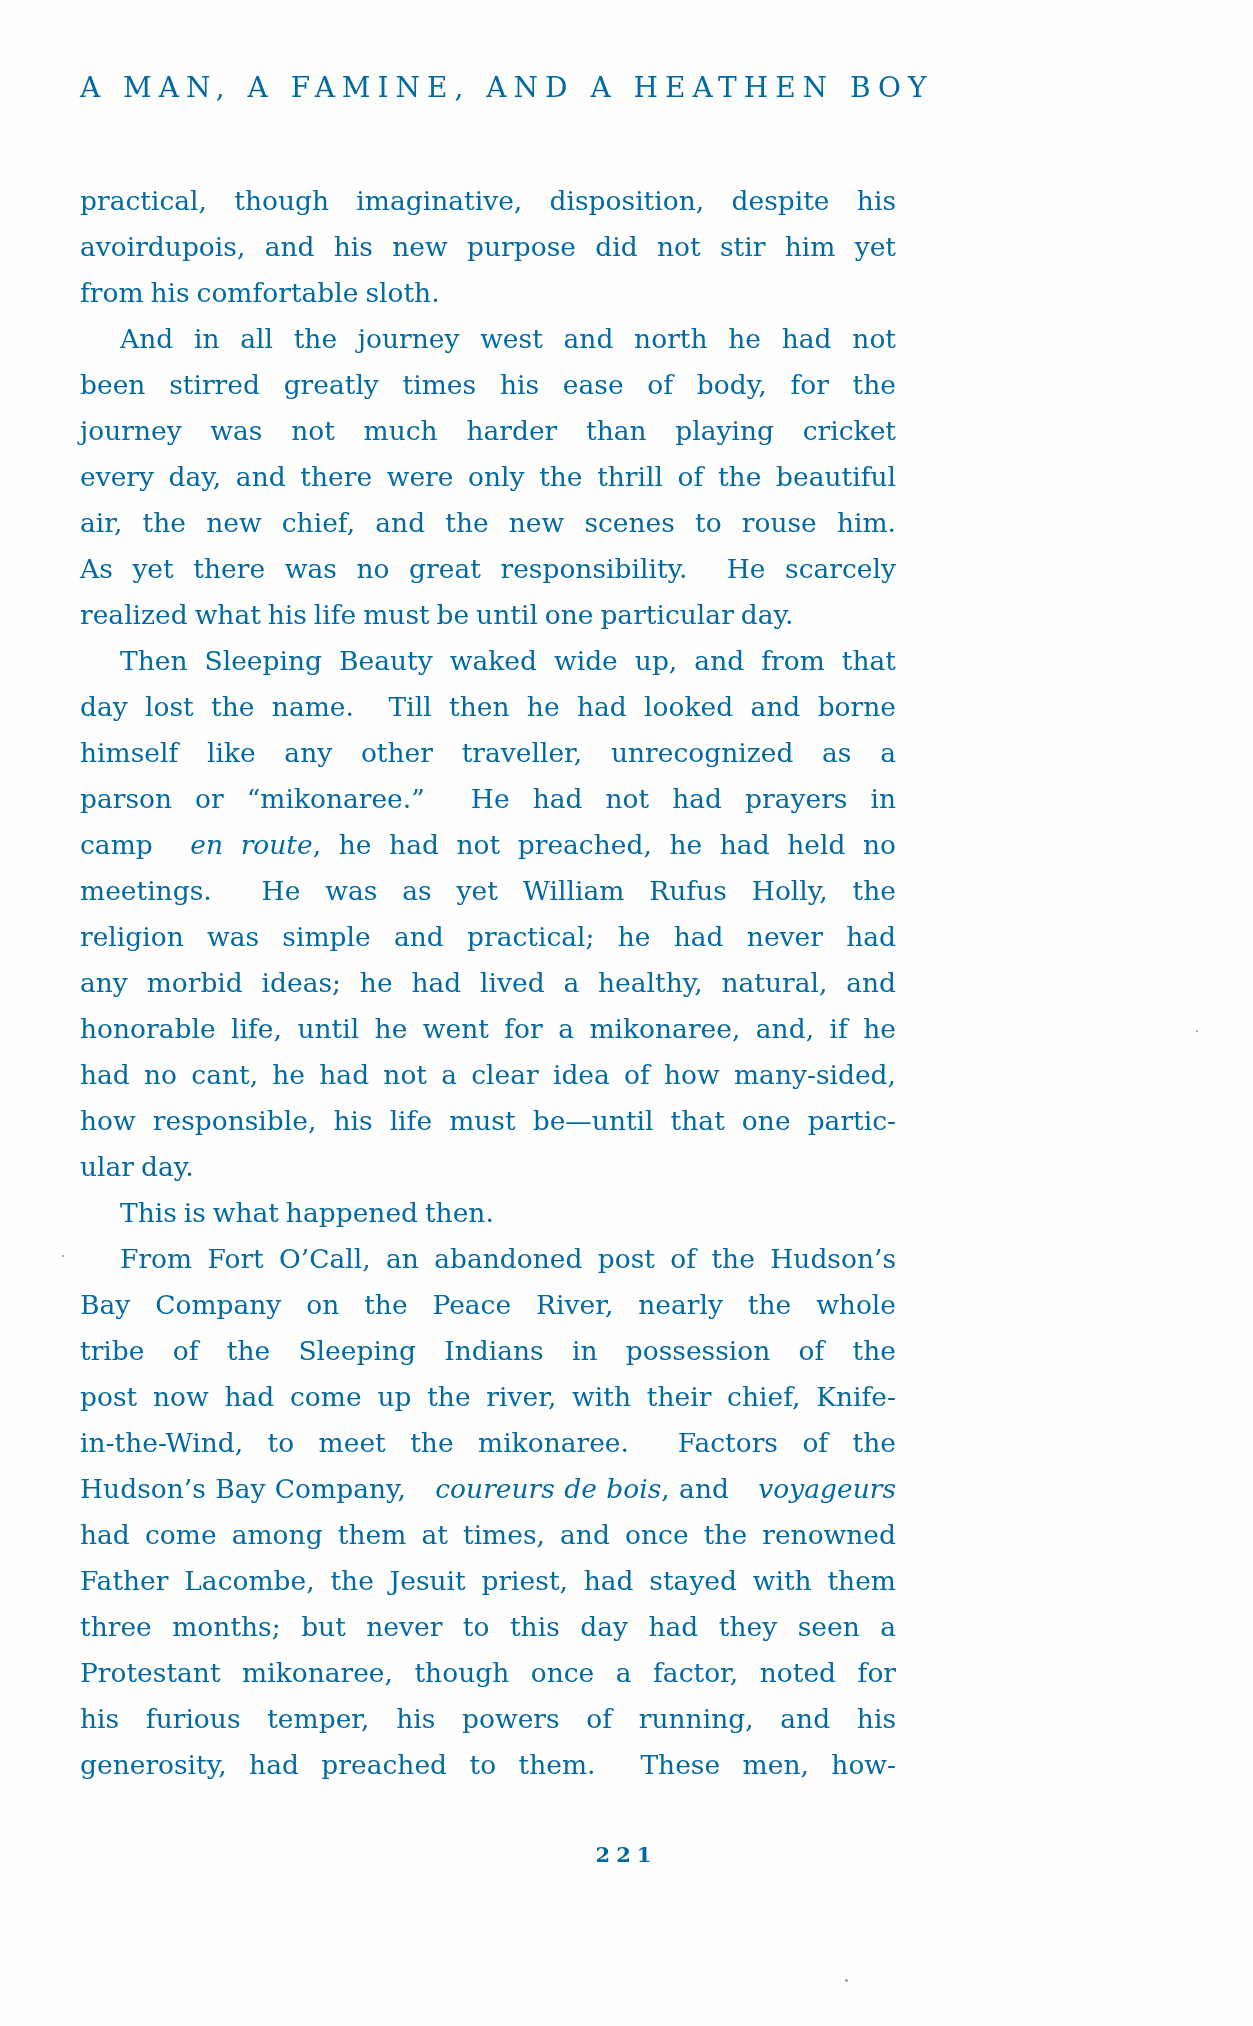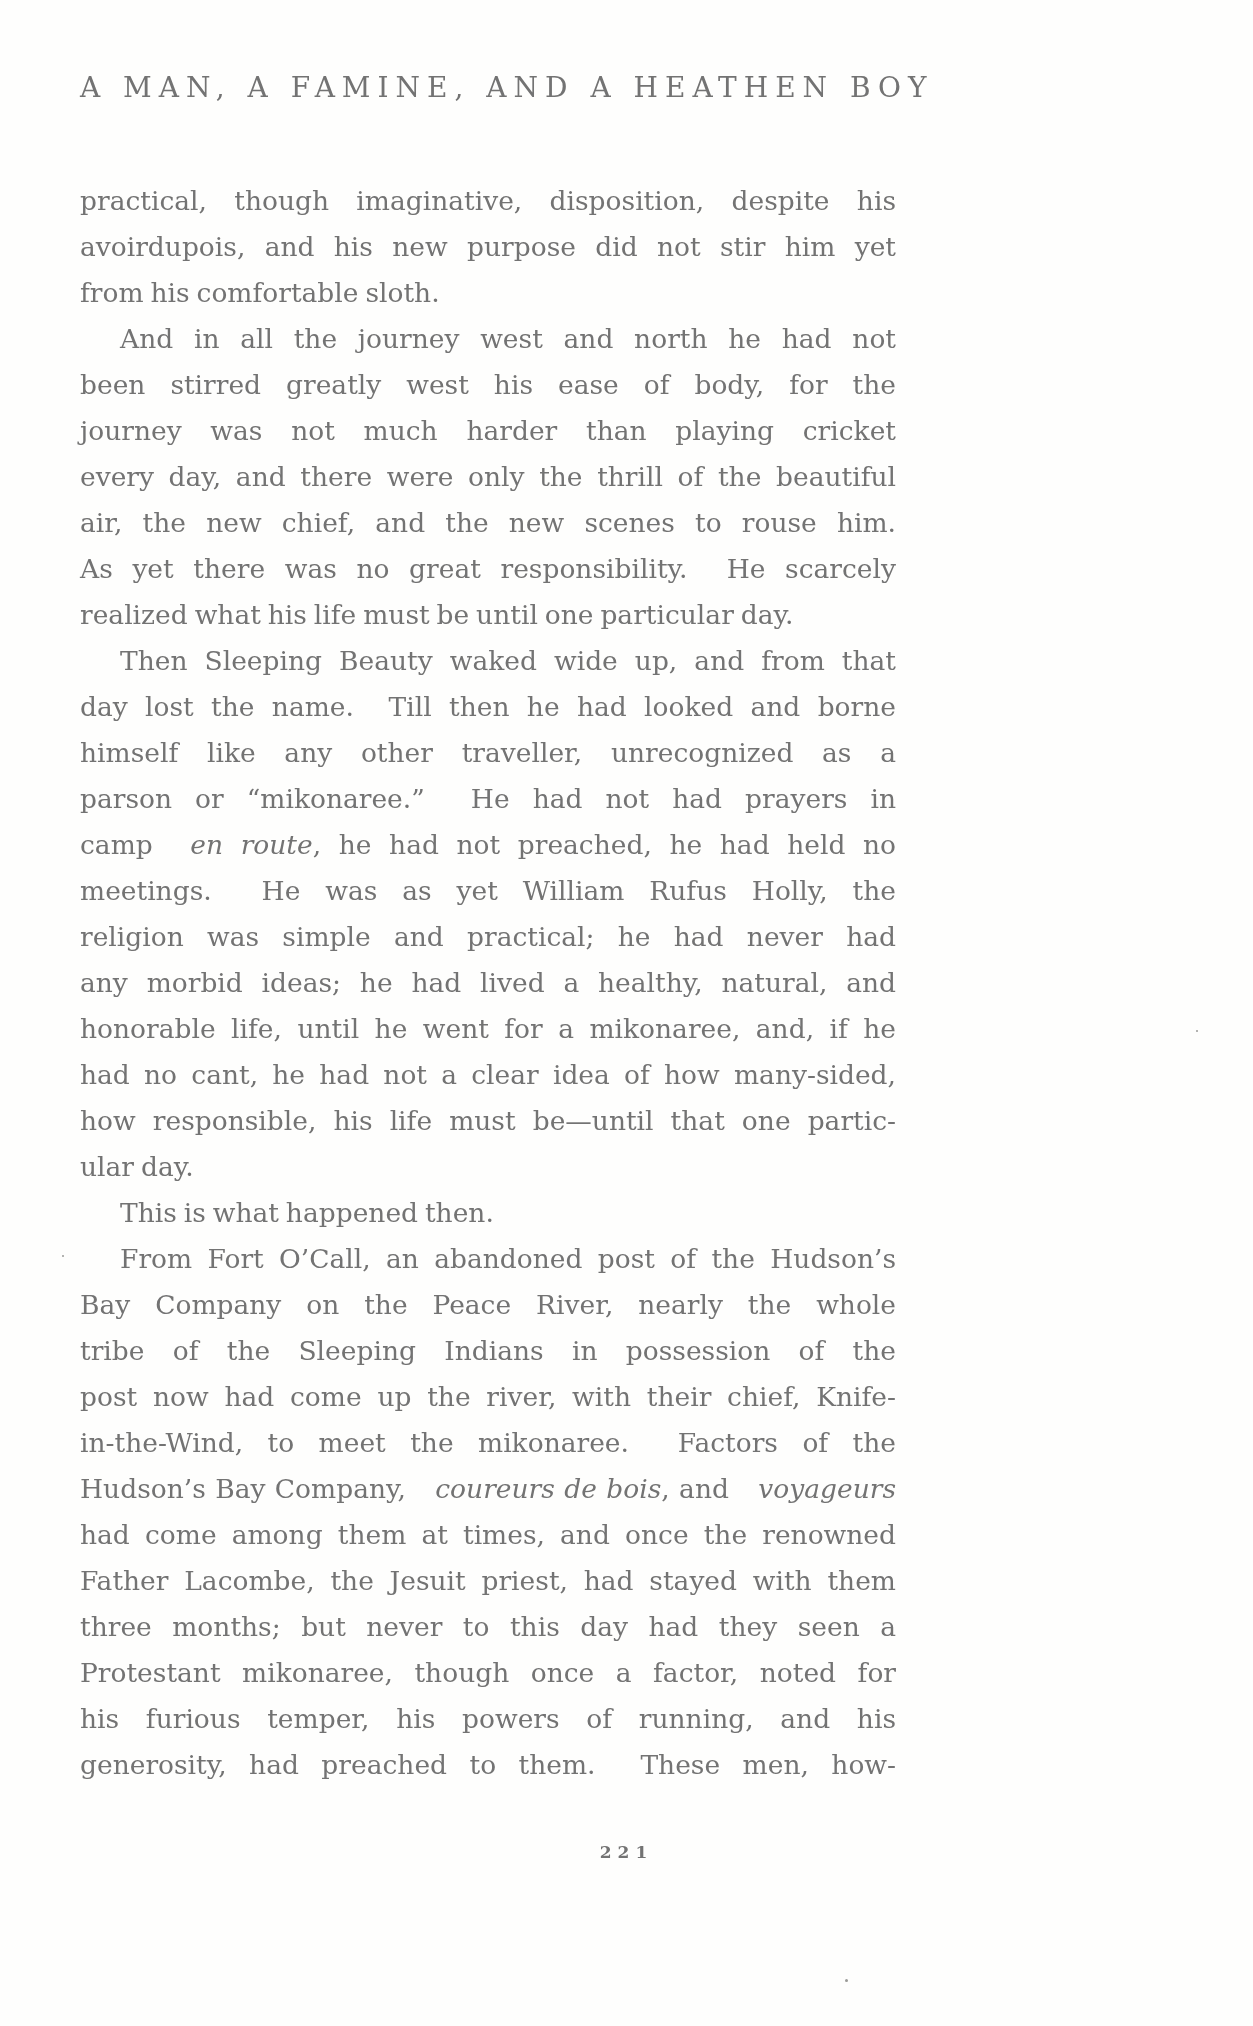--- a/index.html
+++ b/index.html
@@ -7,21 +7,21 @@
     margin: 0;
     padding: 0;
     background: #e8e8e6;
   }
   .page {
     position: relative;
     width: 1253px;
     height: 2026px;
     margin: 0 auto;
     background: #fefefd;
-    color: #737373;
+    color: #0369a1;
     font-family: "DejaVu Serif", "Liberation Serif", serif;
     overflow: hidden;
   }
   .running-head {
     position: absolute;
     left: 80px;
     top: 68px;
     width: 816px;
     font-size: 28px;
     line-height: 40px;
@@ -51,21 +51,21 @@
     text-align-last: justify;
   }
   .line.ind { text-indent: 40px; }
   .line i { font-style: italic; margin-left: 20px; }
   .page-number {
     position: absolute;
     left: 0;
     top: 1842px;
     width: 1253px;
     text-align: center;
-    font-size: 17px;
+    font-size: 21px;
     letter-spacing: 6px;
     font-weight: 700;
   }
   
   .speck {
     position: absolute;
     background: #9a9a97;
     border-radius: 50%;
     width: 3px;
     height: 3px;
@@ -78,21 +78,21 @@
   <div class="running-head">A MAN, A FAMINE, AND A HEATHEN BOY</div>
 
   <div class="body-text">
       <div class="para">
         <div class="line j"><span>practical, though imaginative, disposition, despite his</span></div>
         <div class="line j"><span>avoirdupois, and his new purpose did not stir him yet</span></div>
         <div class="line"><span>from his comfortable sloth.</span></div>
       </div>
       <div class="para">
         <div class="line j ind"><span>And in all the journey west and north he had not</span></div>
-        <div class="line j"><span>been stirred greatly west his ease of body, for the</span></div>
+        <div class="line j"><span>been stirred greatly times his ease of body, for the</span></div>
         <div class="line j"><span>journey was not much harder than playing cricket</span></div>
         <div class="line j"><span>every day, and there were only the thrill of the beautiful</span></div>
         <div class="line j"><span>air, the new chief, and the new scenes to rouse him.</span></div>
         <div class="line j"><span>As yet there was no great responsibility.&nbsp; He scarcely</span></div>
         <div class="line"><span>realized what his life must be until one particular day.</span></div>
       </div>
       <div class="para">
         <div class="line j ind"><span>Then Sleeping Beauty waked wide up, and from that</span></div>
         <div class="line j"><span>day lost the name.&nbsp; Till then he had looked and borne</span></div>
         <div class="line j"><span>himself like any other traveller, unrecognized as a</span></div>

